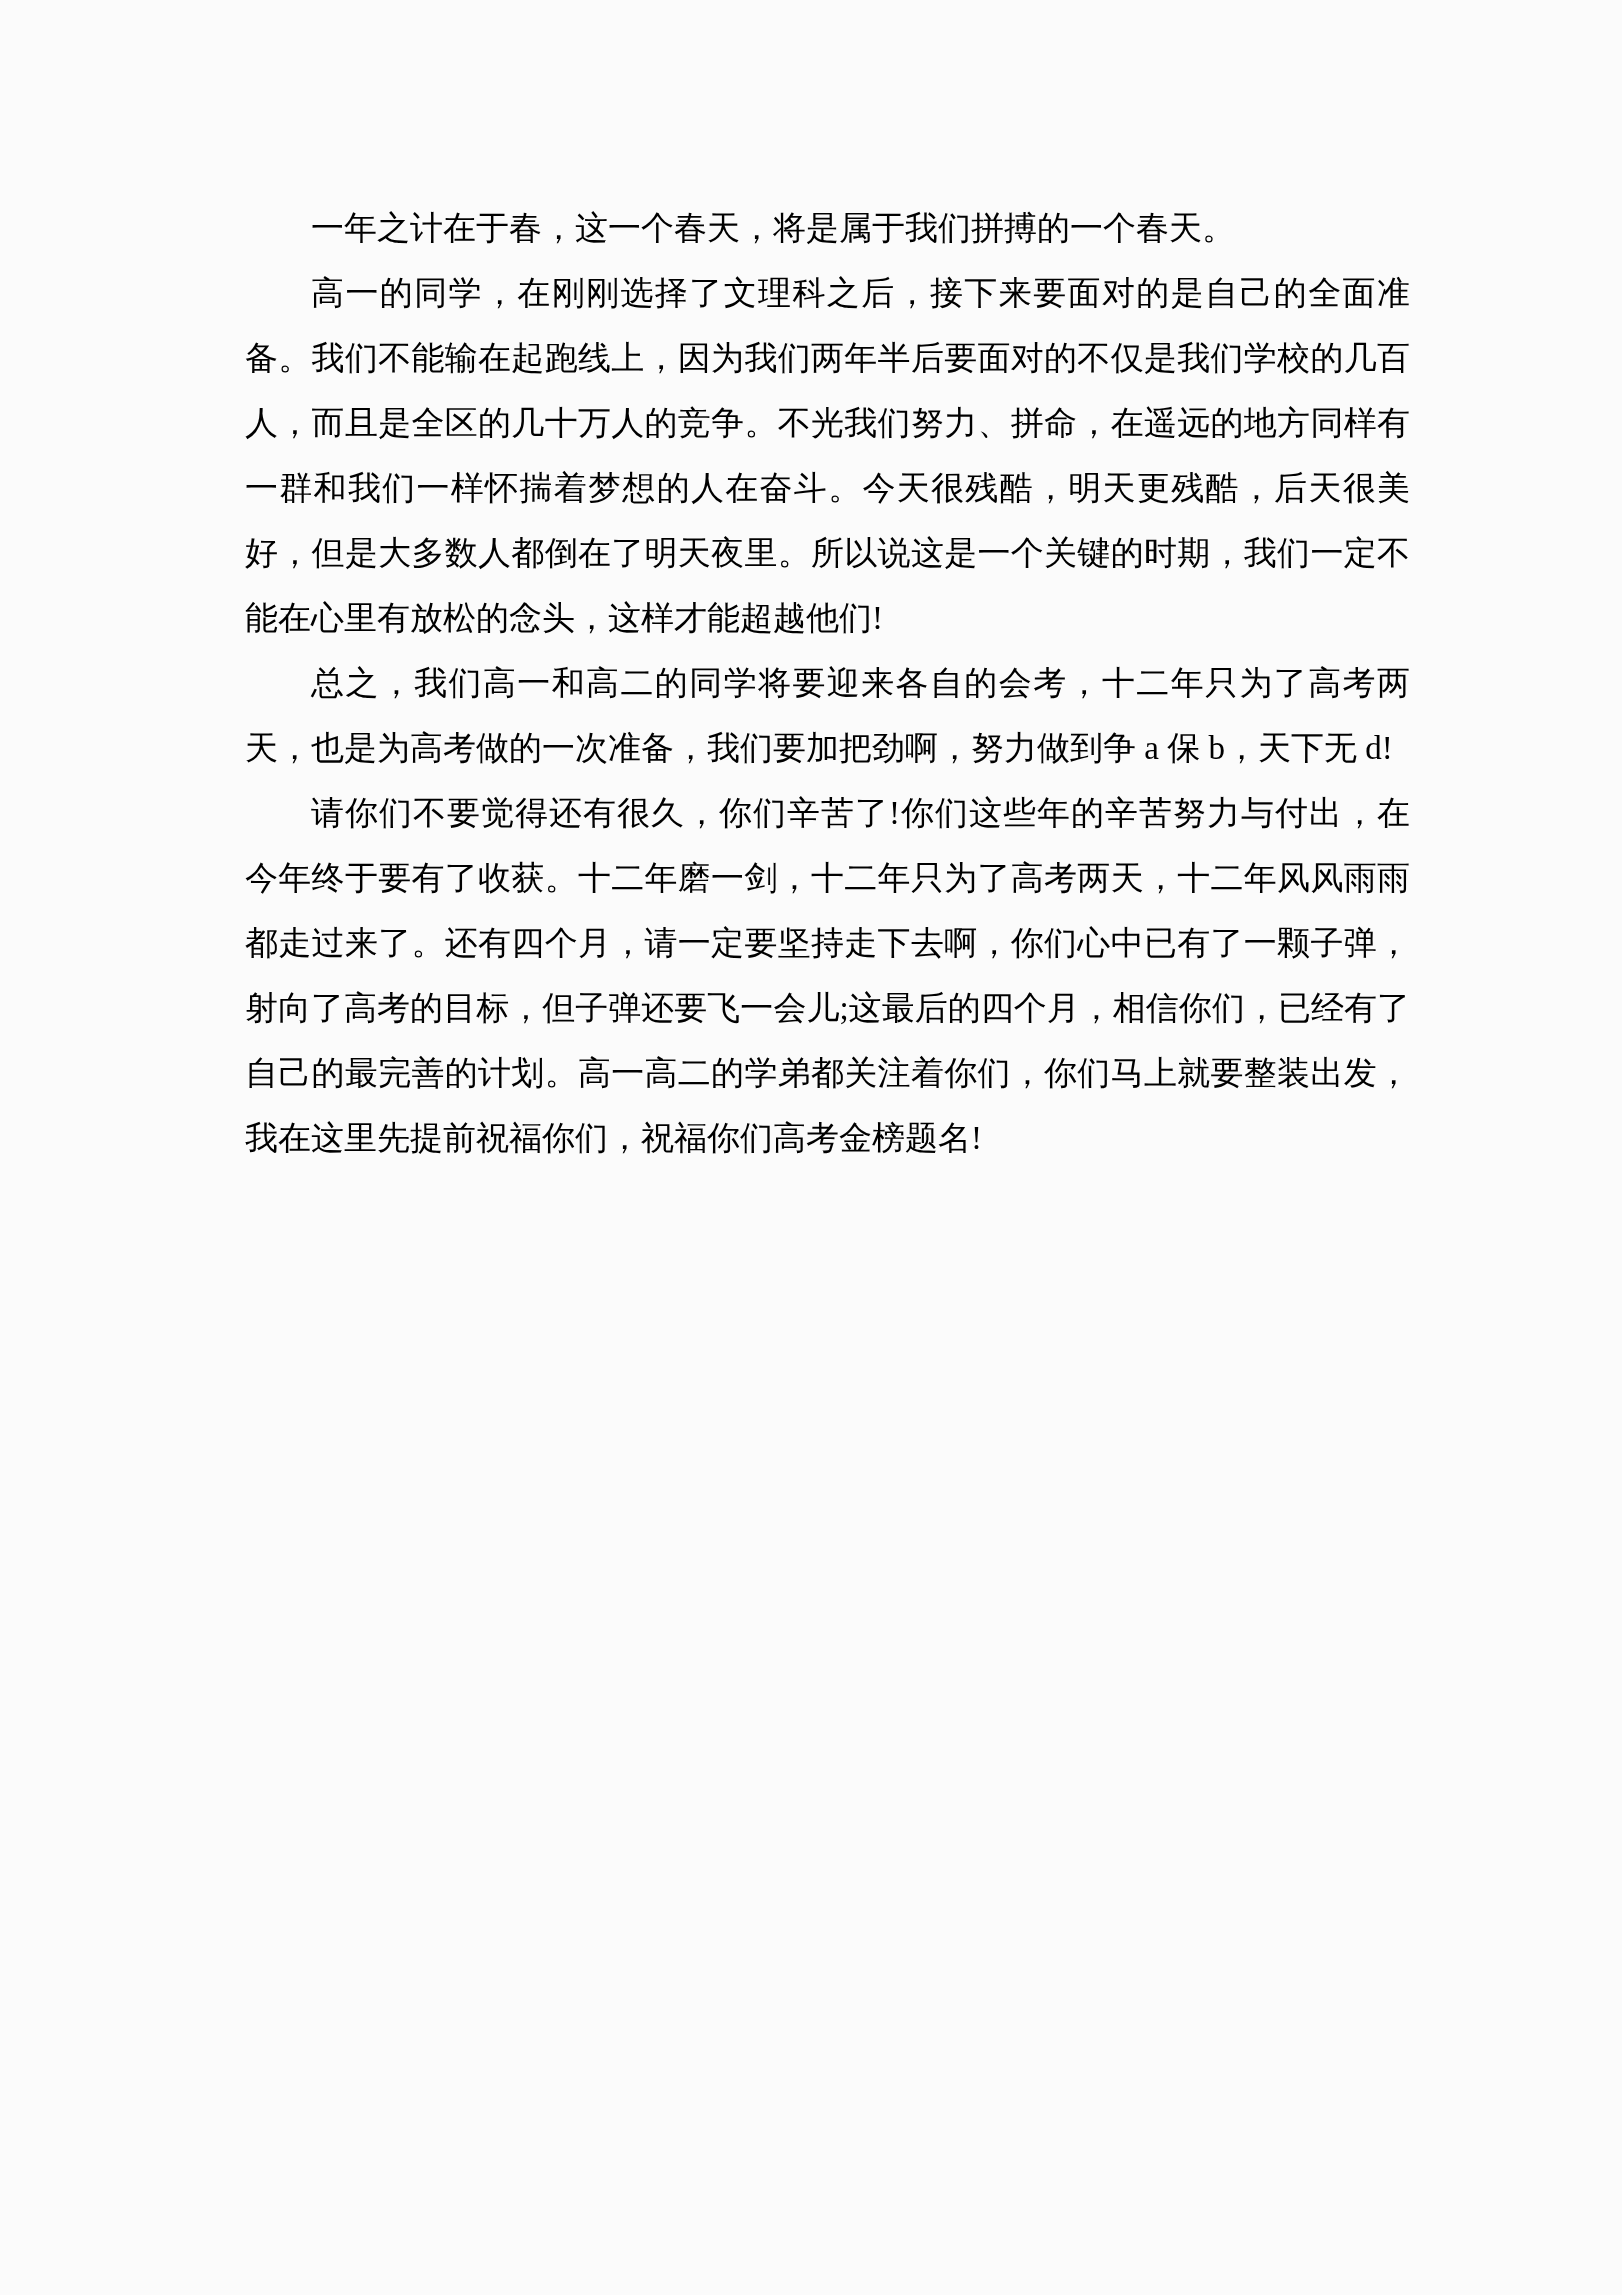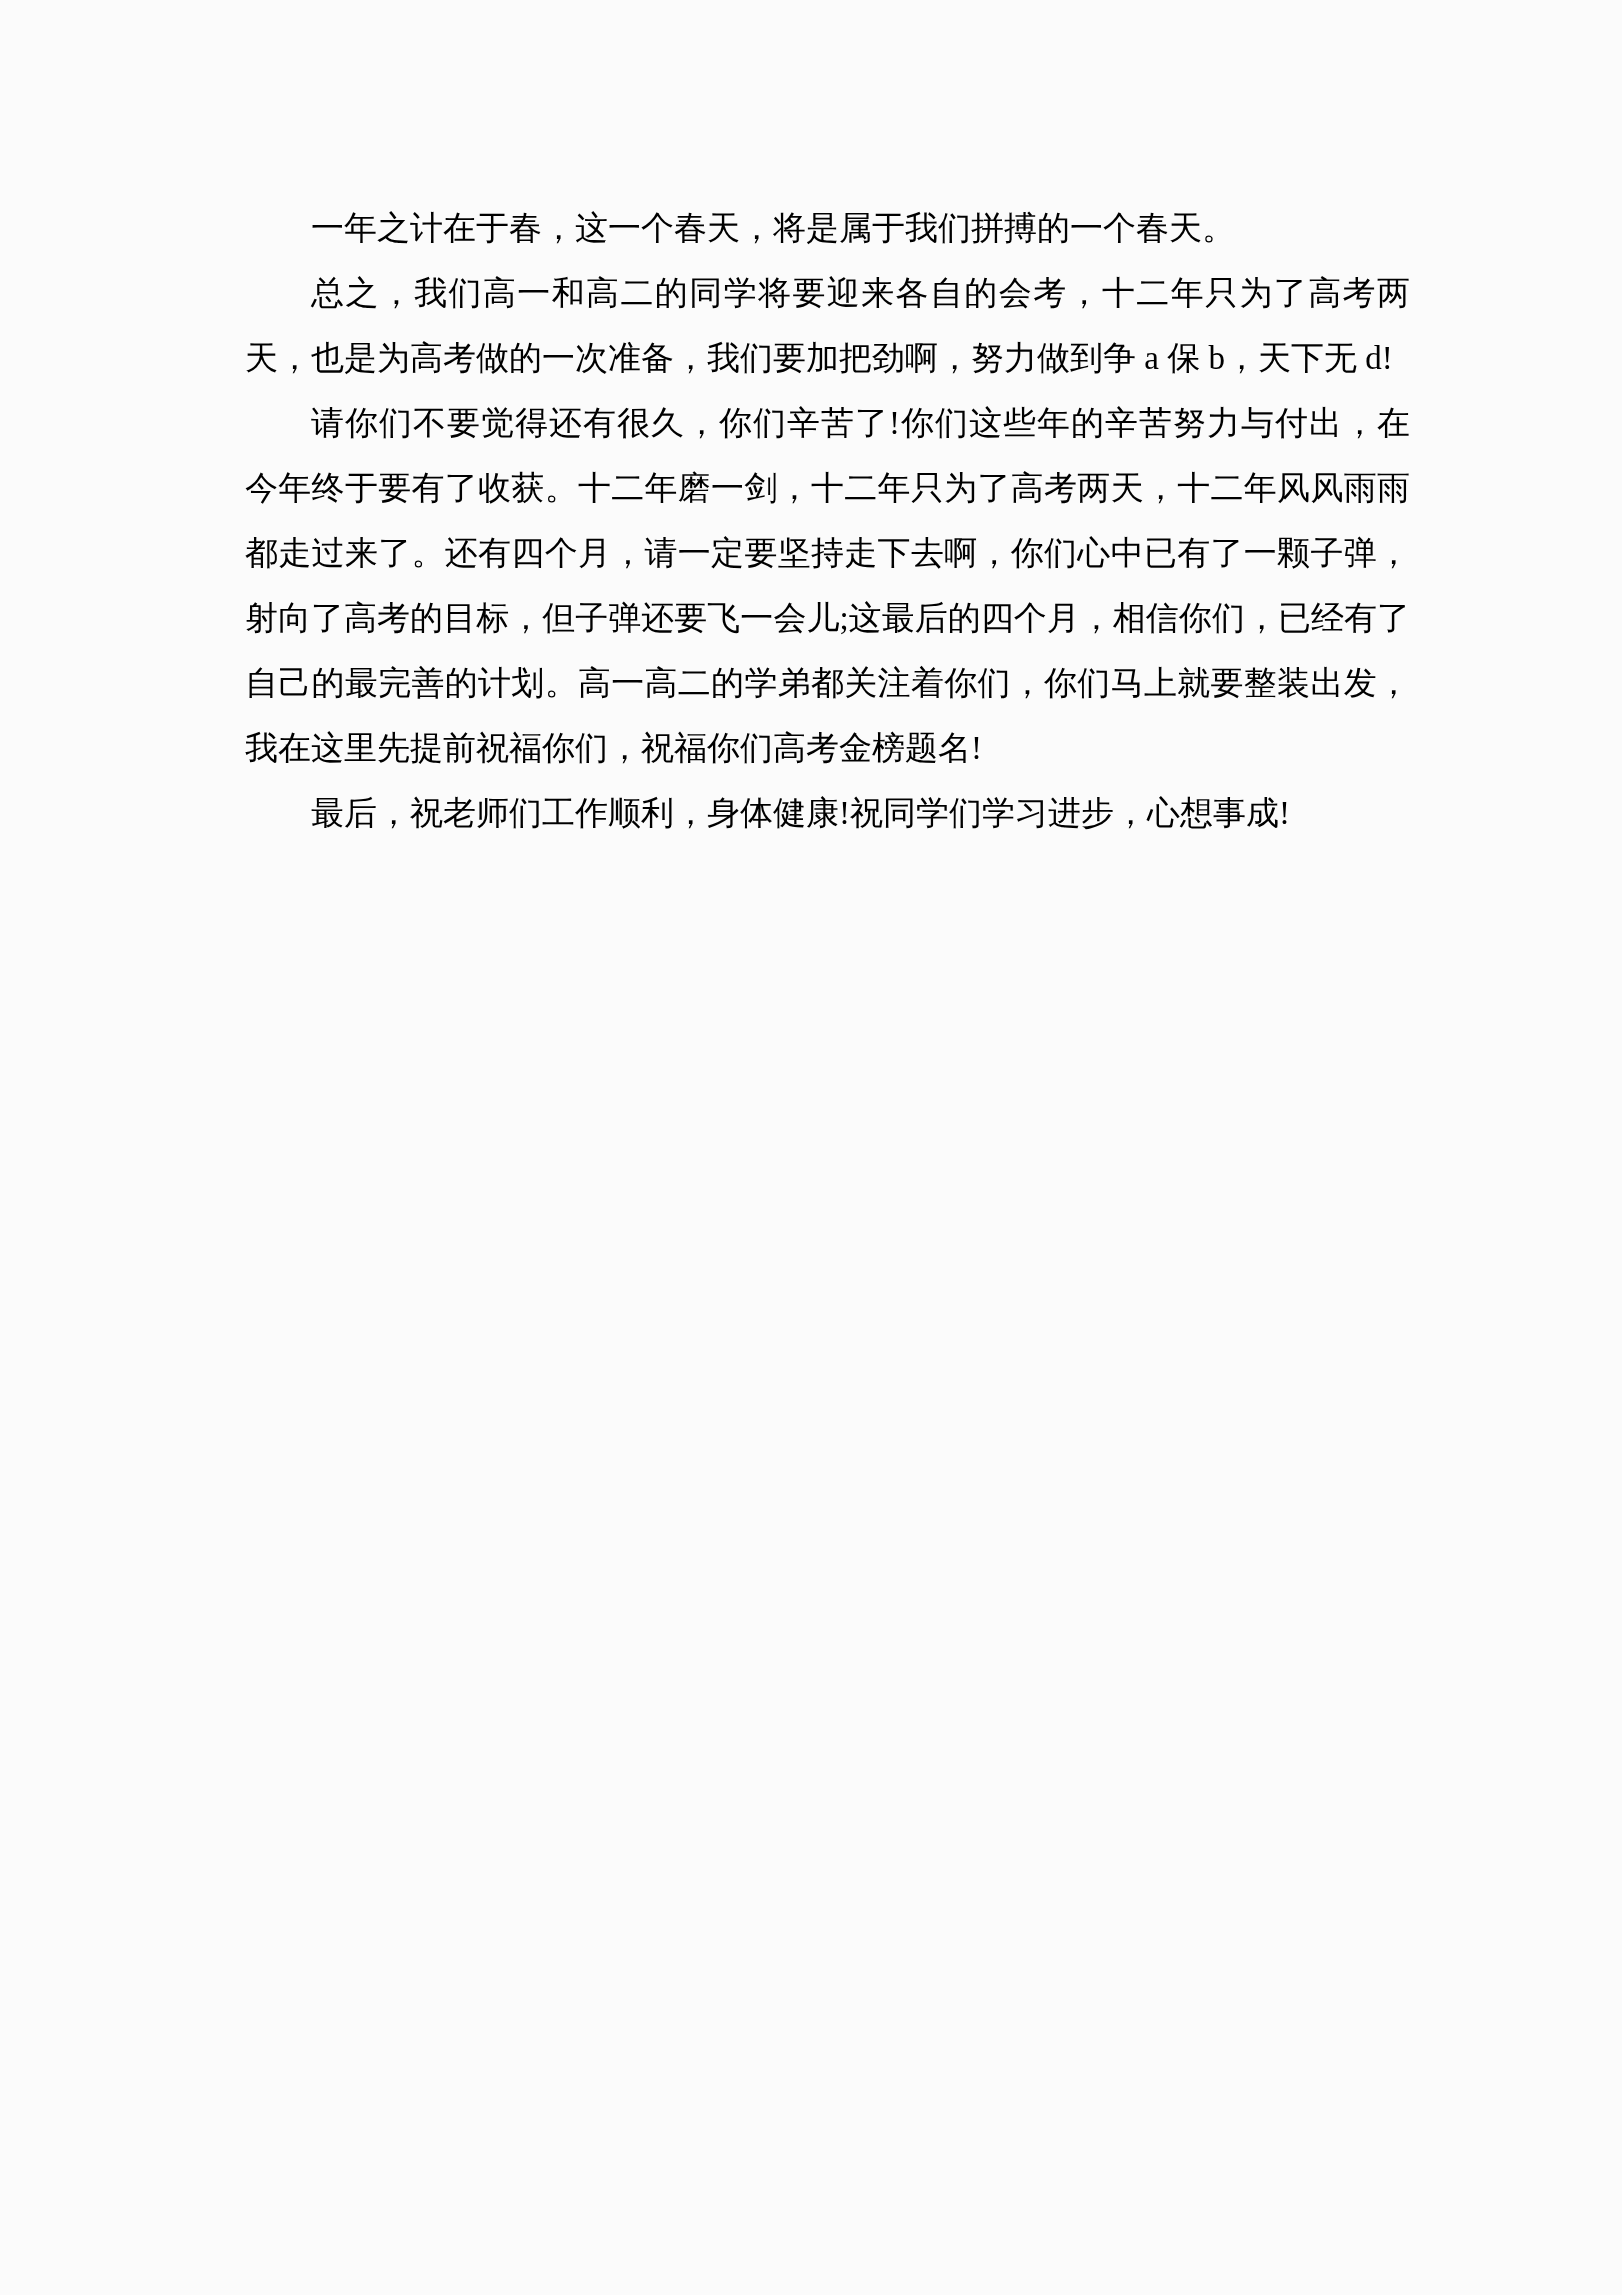--- a/index.html
+++ b/index.html
@@ -35,18 +35,18 @@
     text-indent: 2em;
     word-break: break-all;
   }
 </style>
 </head>
 <body style="background: rgb(251, 251, 251);">
 
 <div class="page" style="background: rgb(251, 251, 251); color: rgb(0, 0, 0);">
   <div class="text-block">
       <p>一年之计在于春，这一个春天，将是属于我们拼搏的一个春天。</p>
+      <p>高一的同学，在刚刚选择了文理科之后，接下来要面对的是自己的全面准备。我们不能输在起跑线上，因为我们两年半后要面对的不仅是我们学校的几百人，而且是全区的几十万人的竞争。不光我们努力、拼命，在遥远的地方同样有一群和我们一样怀揣着梦想的人在奋斗。今天很残酷，明天更残酷，后天很美好，但是大多数人都倒在了明天夜里。所以说这是一个关键的时期，我们一定不能在心里有放松的念头，这样才能超越他们!</p>
       <p>总之，我们高一和高二的同学将要迎来各自的会考，十二年只为了高考两天，也是为高考做的一次准备，我们要加把劲啊，努力做到争 a 保 b，天下无 d!</p>
       <p>请你们不要觉得还有很久，你们辛苦了!你们这些年的辛苦努力与付出，在今年终于要有了收获。十二年磨一剑，十二年只为了高考两天，十二年风风雨雨都走过来了。还有四个月，请一定要坚持走下去啊，你们心中已有了一颗子弹，射向了高考的目标，但子弹还要飞一会儿;这最后的四个月，相信你们，已经有了自己的最完善的计划。高一高二的学弟都关注着你们，你们马上就要整装出发，我在这里先提前祝福你们，祝福你们高考金榜题名!</p>
-      <p>最后，祝老师们工作顺利，身体健康!祝同学们学习进步，心想事成!</p>
     </div>
 </div>
 
 
 </body></html>

